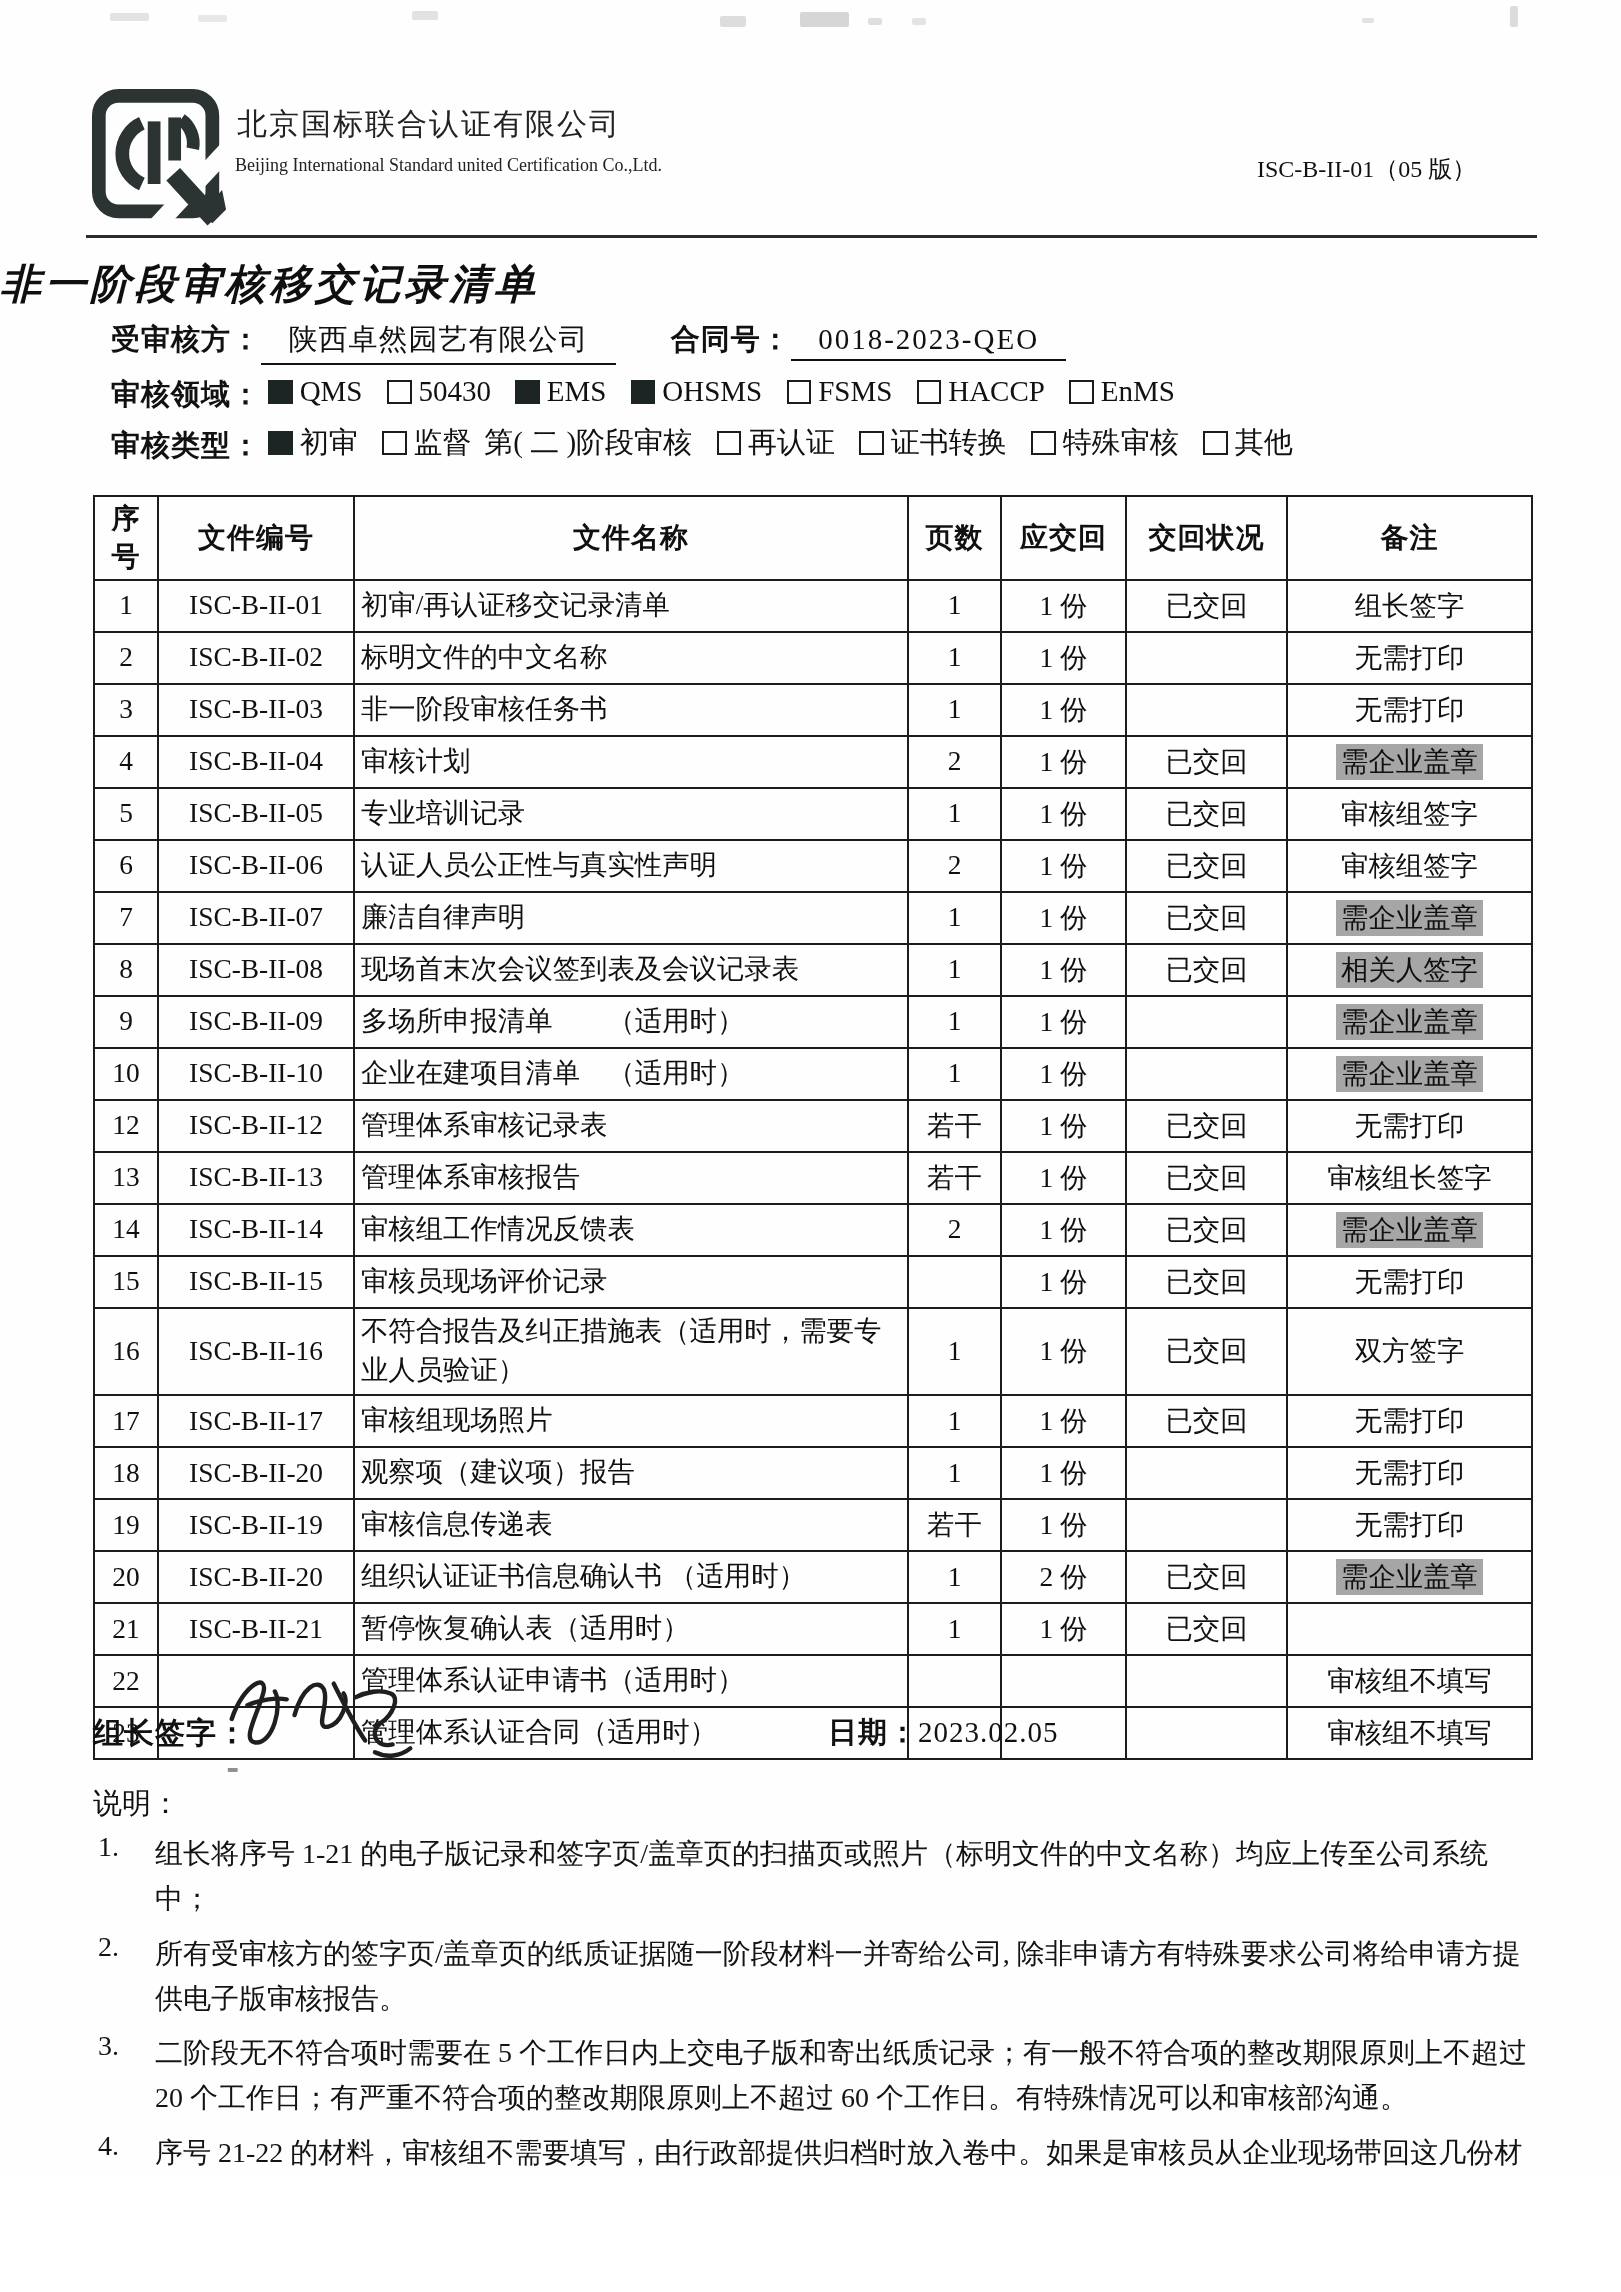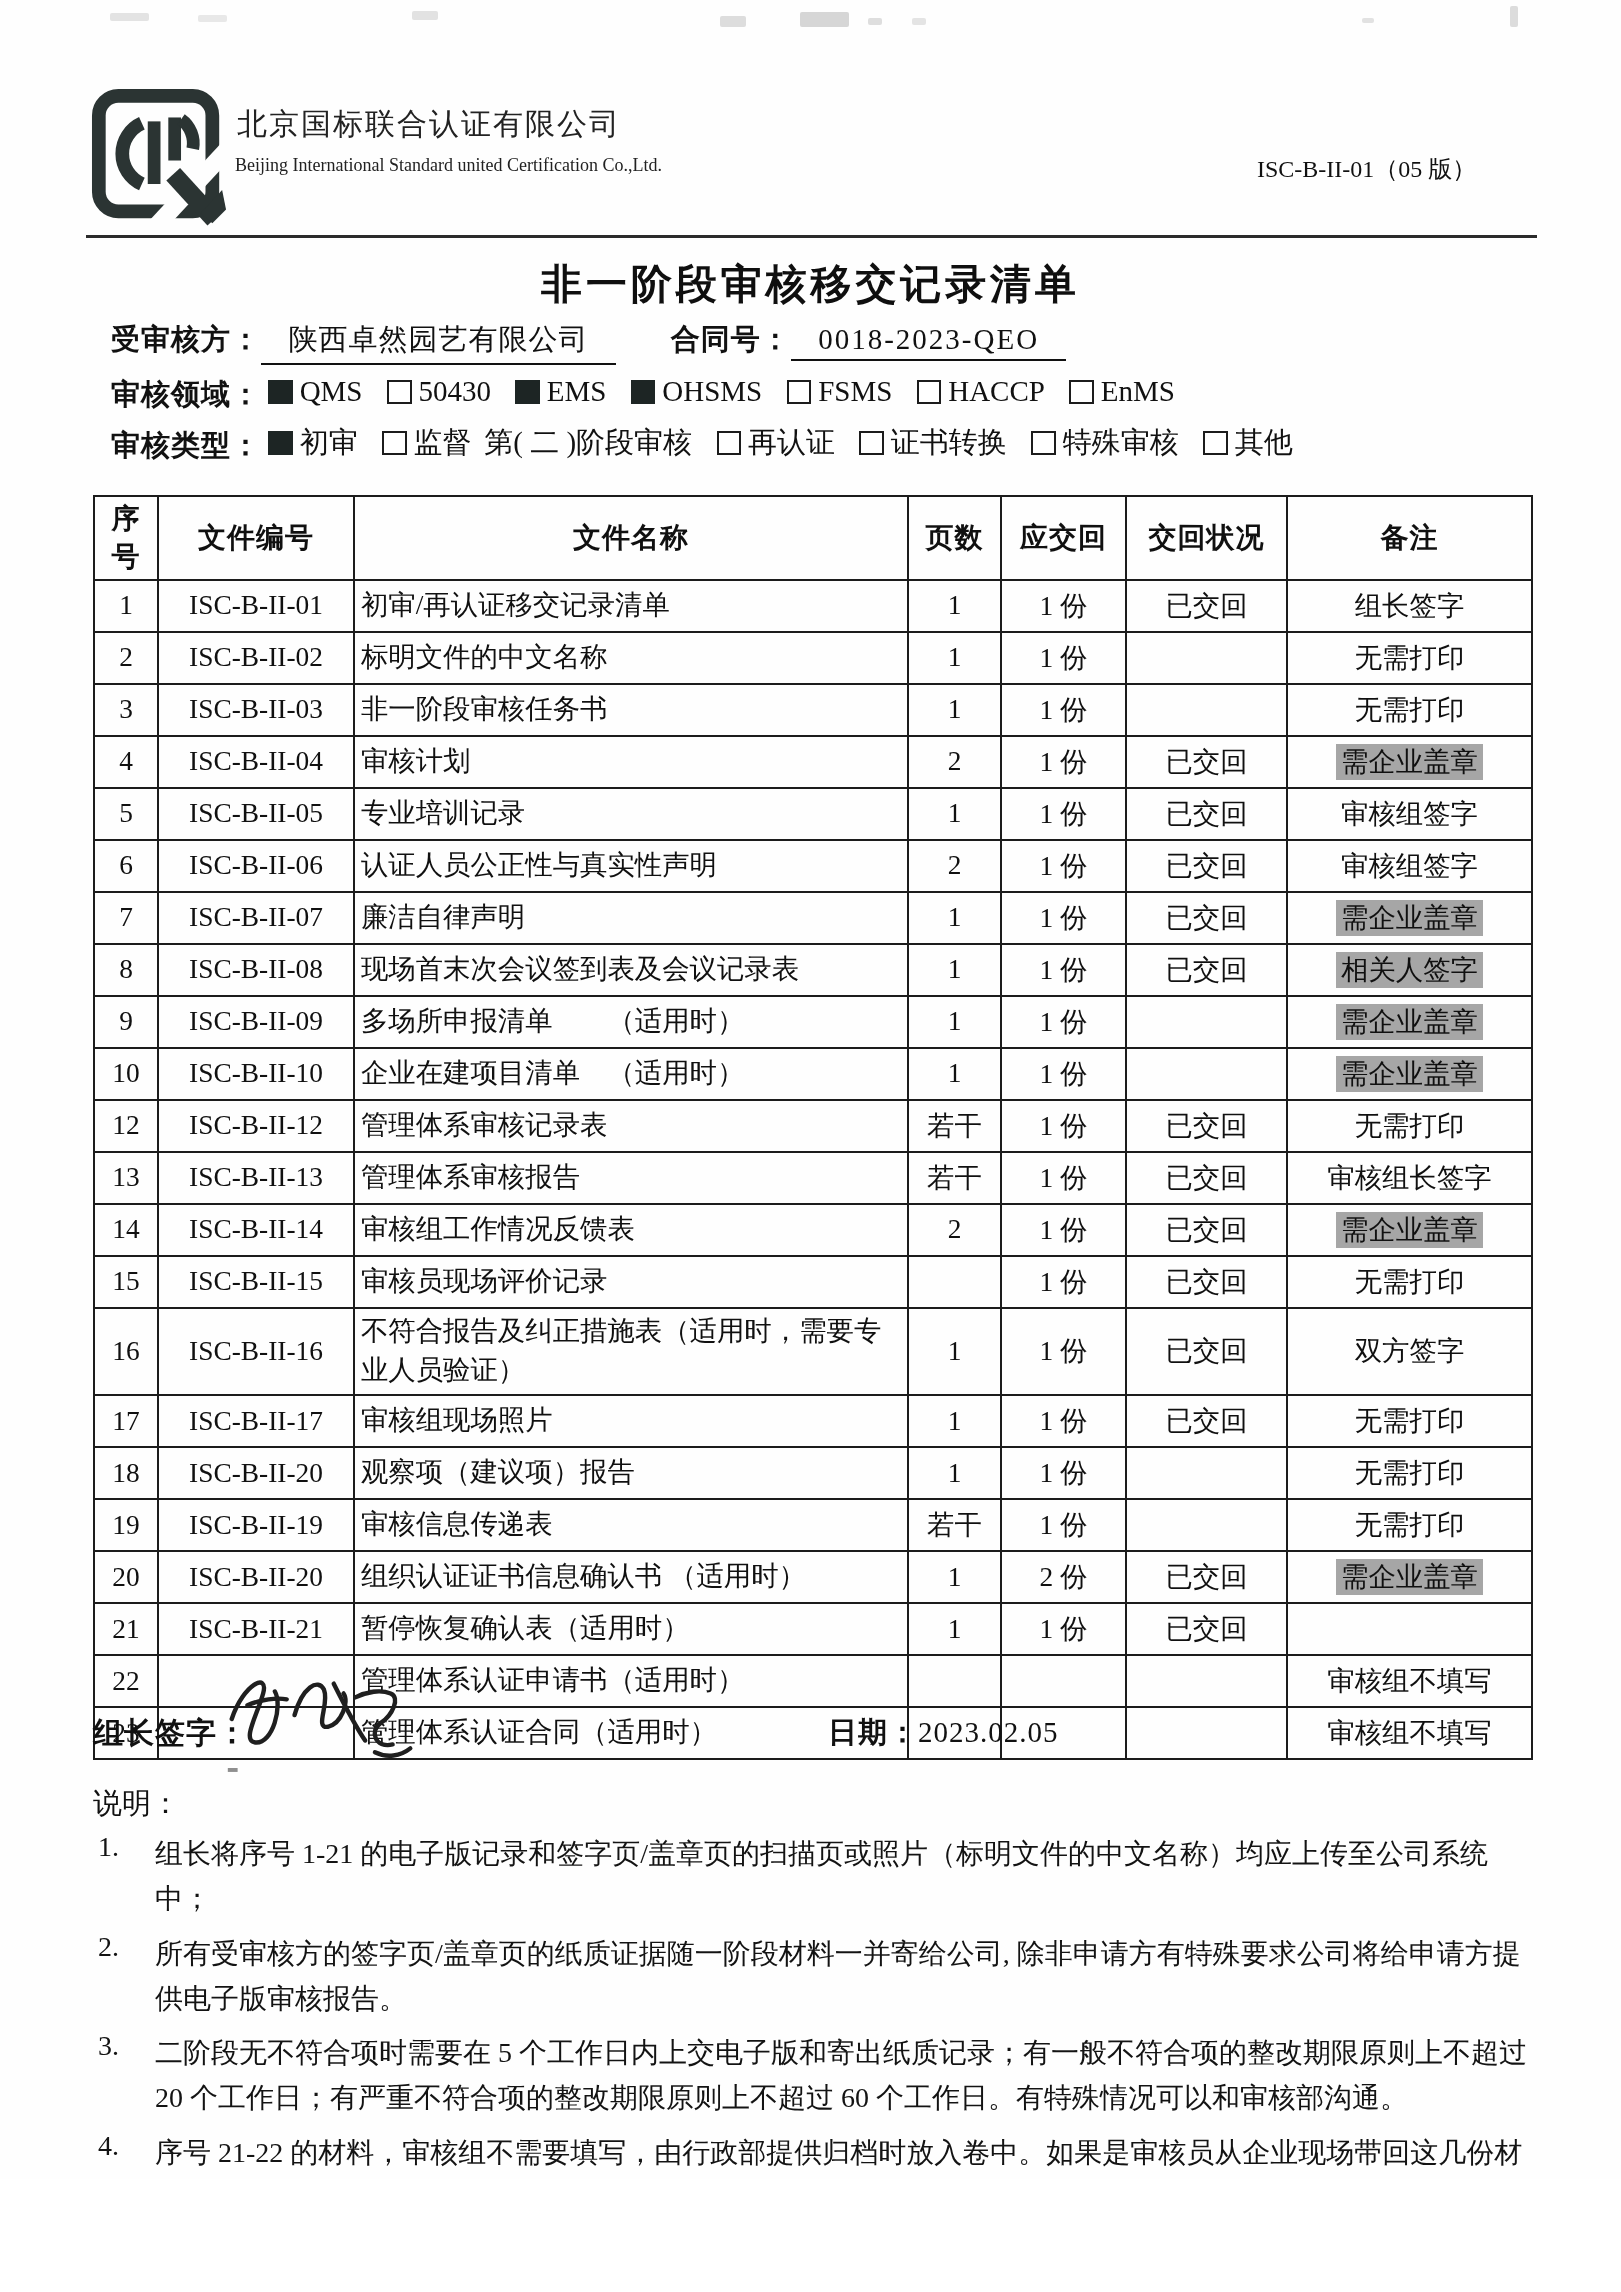--- a/index.html
+++ b/index.html
@@ -13,22 +13,22 @@
   .artifact{position:absolute;border-radius:2px;}
 
   
   .logo{position:absolute;left:91px;top:88px;}
   .company-cn{position:absolute;left:237px;top:104px;font-size:30px;letter-spacing:2px;color:#222;}
   .company-en{position:absolute;left:235px;top:155px;font-size:18px;color:#222;}
   .doc-number{position:absolute;left:1257px;top:153px;font-size:24px;color:#111;}
   .header-rule{position:absolute;left:86px;top:235px;width:1451px;height:2.9px;background:#2b2b2b;}
 
   
-  .title{position:absolute;left:0;top:257px;width:100%;text-align:center;
-    font-size:41px;font-weight:bold;letter-spacing:3.9px;color:#0f0f0f;}
+  .title{position:absolute;left:0;top:257px;width:100%;text-align:left;
+    font-size:41px;font-weight:bold;letter-spacing:3.9px;color:#0f0f0f;font-style:italic;}
   .formline{position:absolute;font-size:29px;white-space:nowrap;color:#111;}
   .fl1{left:111px;top:320px;}
   .fl2{left:111px;top:375px;}
   .fl3{left:111px;top:423px;}
   .flabel{font-weight:bold;letter-spacing:1px;}
   .uval{display:inline-block;border-bottom:2.9px solid #111;padding:0 27.4px 2.9px 27.4px;
     text-align:center;letter-spacing:1px;}
   .uval.contract{font-family:"Liberation Serif",serif;letter-spacing:2px;}
   .gap{display:inline-block;width:55px;}
   .optrow{display:inline-flex;align-items:center;column-gap:24.5px;}

